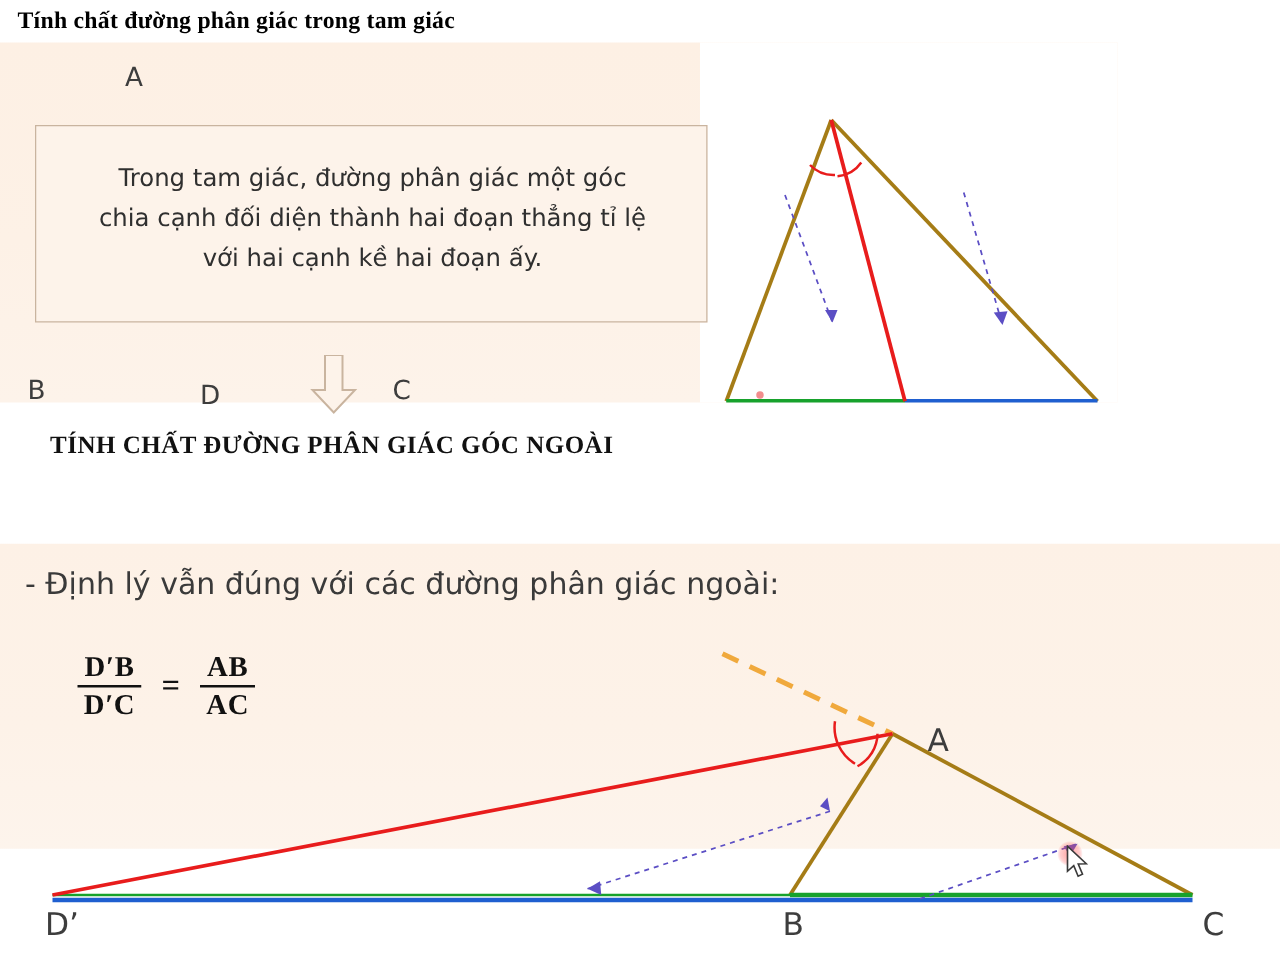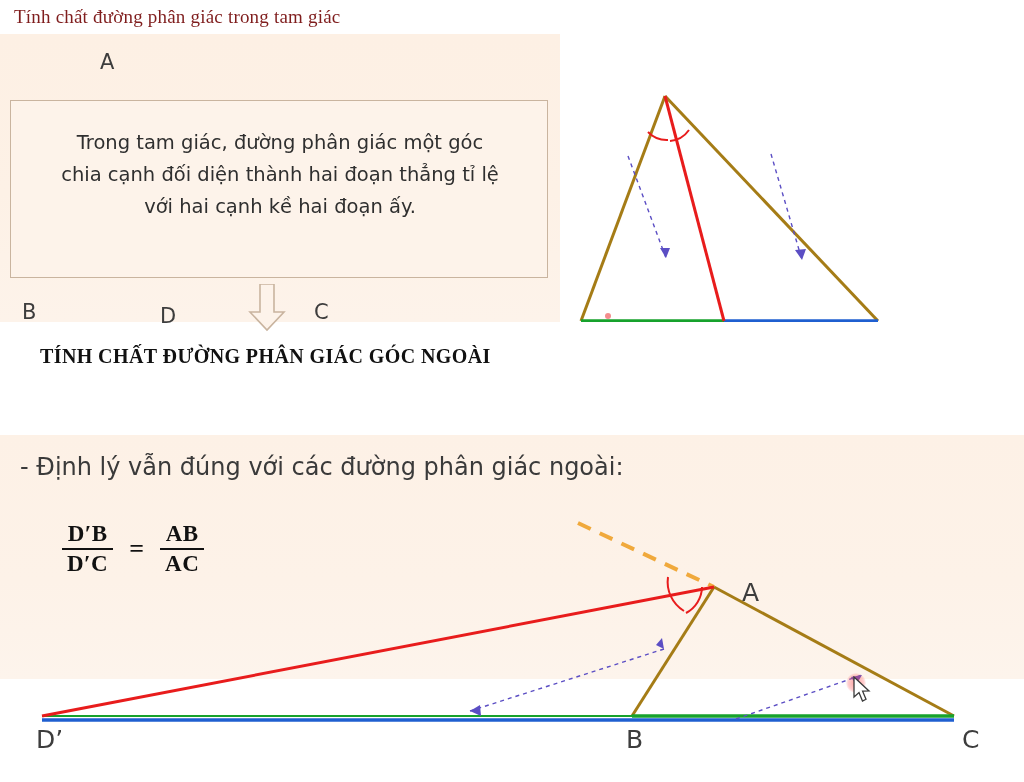--- a/index.html
+++ b/index.html
@@ -18,23 +18,23 @@
     position: absolute;
     inset: 0;
   }
 
   
   #heading-one {
     position: absolute;
     left: 14px;
     top: 6px;
     font-family: "Liberation Serif", serif;
-    font-weight: normal;
+    font-weight: bold;
     font-size: 19px;
-    color: #7f1d1d;
+    color: #000000;
     letter-spacing: 0.2px;
     white-space: nowrap;
   }
 
   
   #top-panel {
     position: absolute;
     left: 0;
     top: 34px;
     width: 894px;
@@ -46,24 +46,24 @@
     left: 560px;
     top: 0;
     width: 334px;
     height: 288px;
     background: #ffffff;
   }
 
   
   #statement-box {
     position: absolute;
-    left: 10px;
+    left: 28px;
     top: 66px;
     width: 538px;
-    height: 178px;
+    height: 158px;
     background: #fdf3ea;
     border: 1px solid #c9b49f;
     box-sizing: border-box;
   }
   #statement-text {
     position: absolute;
     left: 0;
     top: 26px;
     width: 538px;
     text-align: center;

